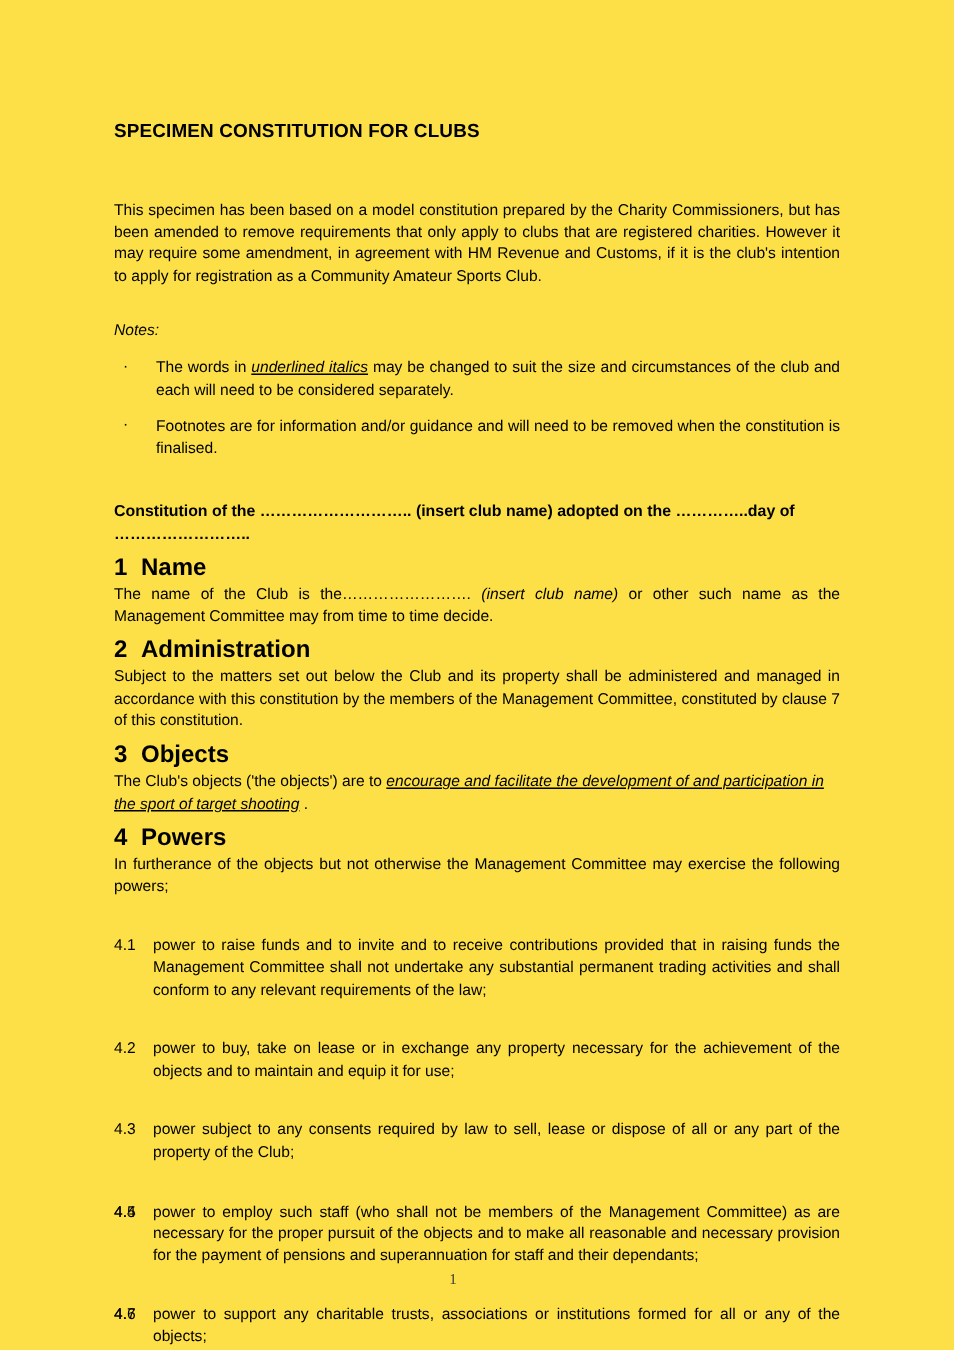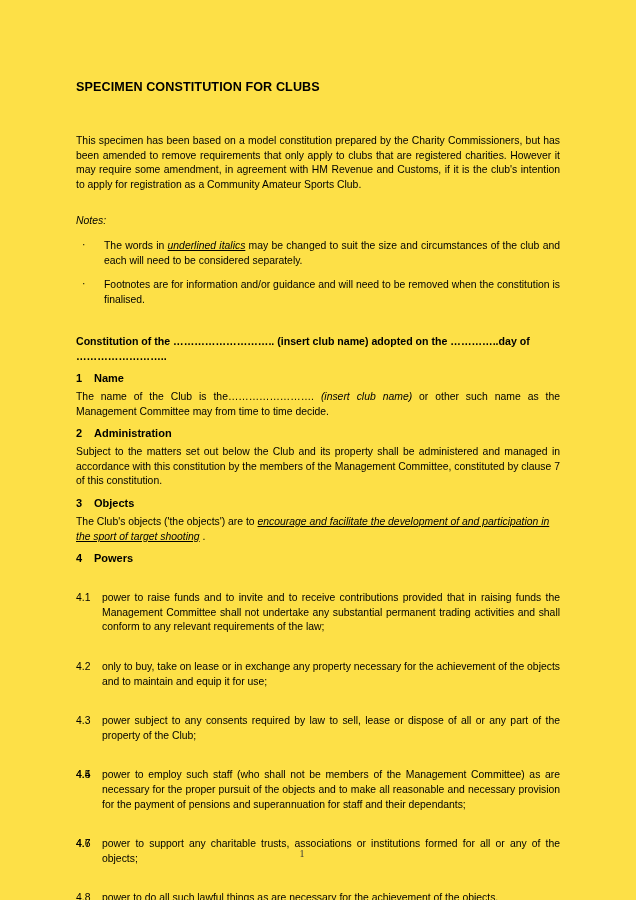--- a/index.html
+++ b/index.html
@@ -60,21 +60,21 @@
     line-height: 14.6px;
   }
   .adopt-heading {
     font-size: 10.6px;
     font-weight: bold;
     line-height: 14.8px;
     text-align: left;
     margin-top: 27px;
   }
   .sec-heading {
-    font-size: 11px;
+    font-size: 16px;
     font-weight: bold;
     line-height: 15px;
     margin-top: 7px;
     white-space: pre;
   }
   .sec-num {
     display: inline-block;
     width: 18px;
   }
   .para {
@@ -139,23 +139,24 @@
     <div class="sec-heading"><span class="sec-num">1</span><span>Name</span></div>
     <div class="para"><span>The name of the Club is the……………………. </span><span class="it">(insert club name)</span><span> or other such name as the Management Committee may from time to time decide.</span></div>
 
     <div class="sec-heading"><span class="sec-num">2</span><span>Administration</span></div>
     <div class="para"><span>Subject to the matters set out below the Club and its property shall be administered and managed in accordance with this constitution by the members of the Management Committee, constituted by clause 7 of this constitution.</span></div>
 
     <div class="sec-heading"><span class="sec-num">3</span><span>Objects</span></div>
     <div class="para para-left"><span>The Club's objects ('the objects') are to </span><span class="ui">encourage and facilitate the development of and participation in the sport of target shooting</span><span> .</span></div>
 
     <div class="sec-heading"><span class="sec-num">4</span><span>Powers</span></div>
+    <div class="para"><span>In furtherance of the objects but not otherwise the Management Committee may exercise the following powers;</span></div>
 
     <div class="sub-item"><span class="sub-num">4.1</span><span>power to raise funds and to invite and to receive contributions provided that in raising funds the Management Committee shall not undertake any substantial permanent trading activities and shall conform to any relevant requirements of the law;</span></div>
-    <div class="sub-item"><span class="sub-num">4.2</span><span>only to buy, take on lease or in exchange any property necessary for the achievement of the objects and to maintain and equip it for use;</span></div>
+    <div class="sub-item"><span class="sub-num">4.2</span><span>power to buy, take on lease or in exchange any property necessary for the achievement of the objects and to maintain and equip it for use;</span></div>
     <div class="sub-item"><span class="sub-num">4.3</span><span>power subject to any consents required by law to sell, lease or dispose of all or any part of the property of the Club;</span></div>
     <div class="sub-item"><span class="sub-num">4.4</span></div>
     <div class="sub-item"><span class="sub-num">4.5</span><span>power to employ such staff (who shall not be members of the Management Committee) as are necessary for the proper pursuit of the objects and to make all reasonable and necessary provision for the payment of pensions and superannuation for staff and their dependants;</span></div>
     <div class="sub-item"><span class="sub-num">4.6</span></div>
     <div class="sub-item"><span class="sub-num">4.7</span><span>power to support any charitable trusts, associations or institutions formed for all or any of the objects;</span></div>
     <div class="sub-item"><span class="sub-num">4.8</span><span>power to do all such lawful things as are necessary for the achievement of the objects.</span></div>
 
   </div>
 
   <div class="page-number">1</div>

